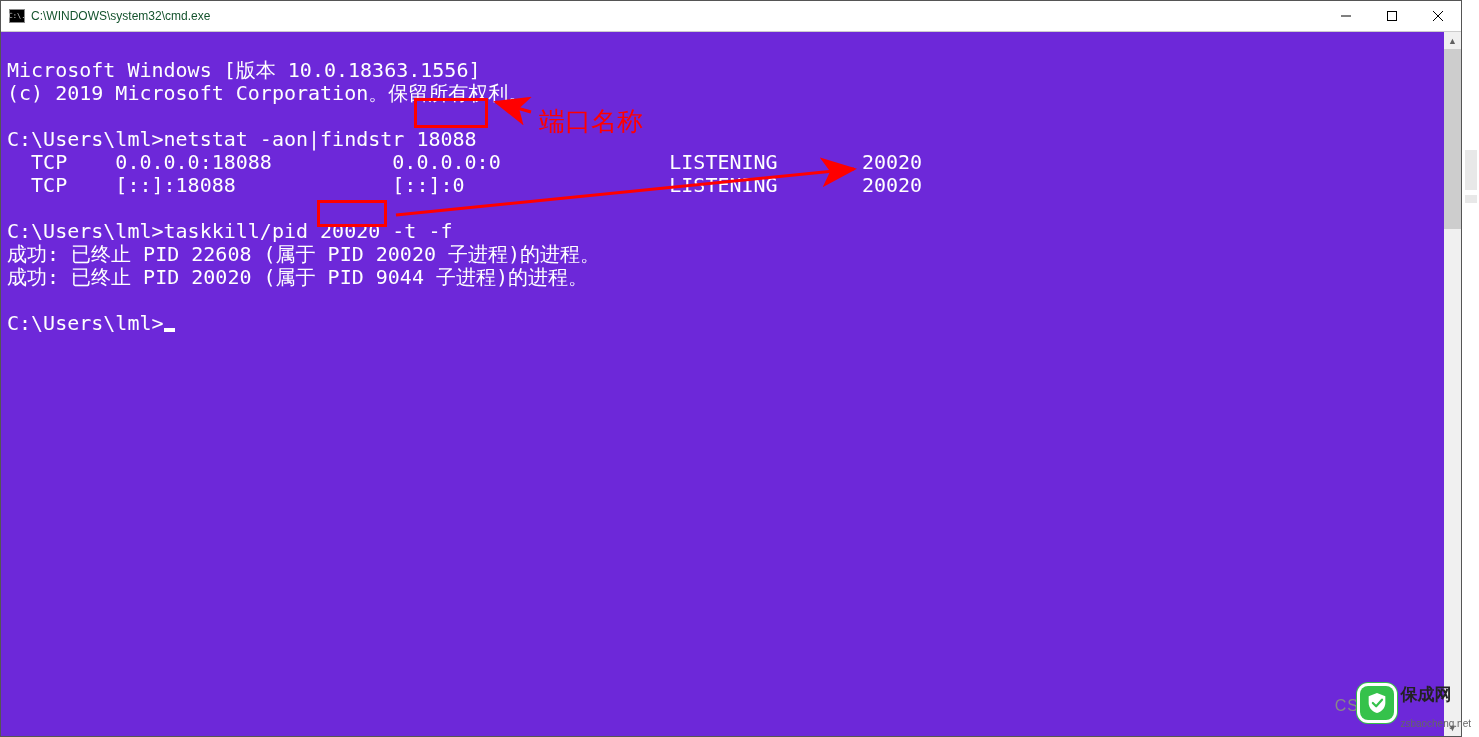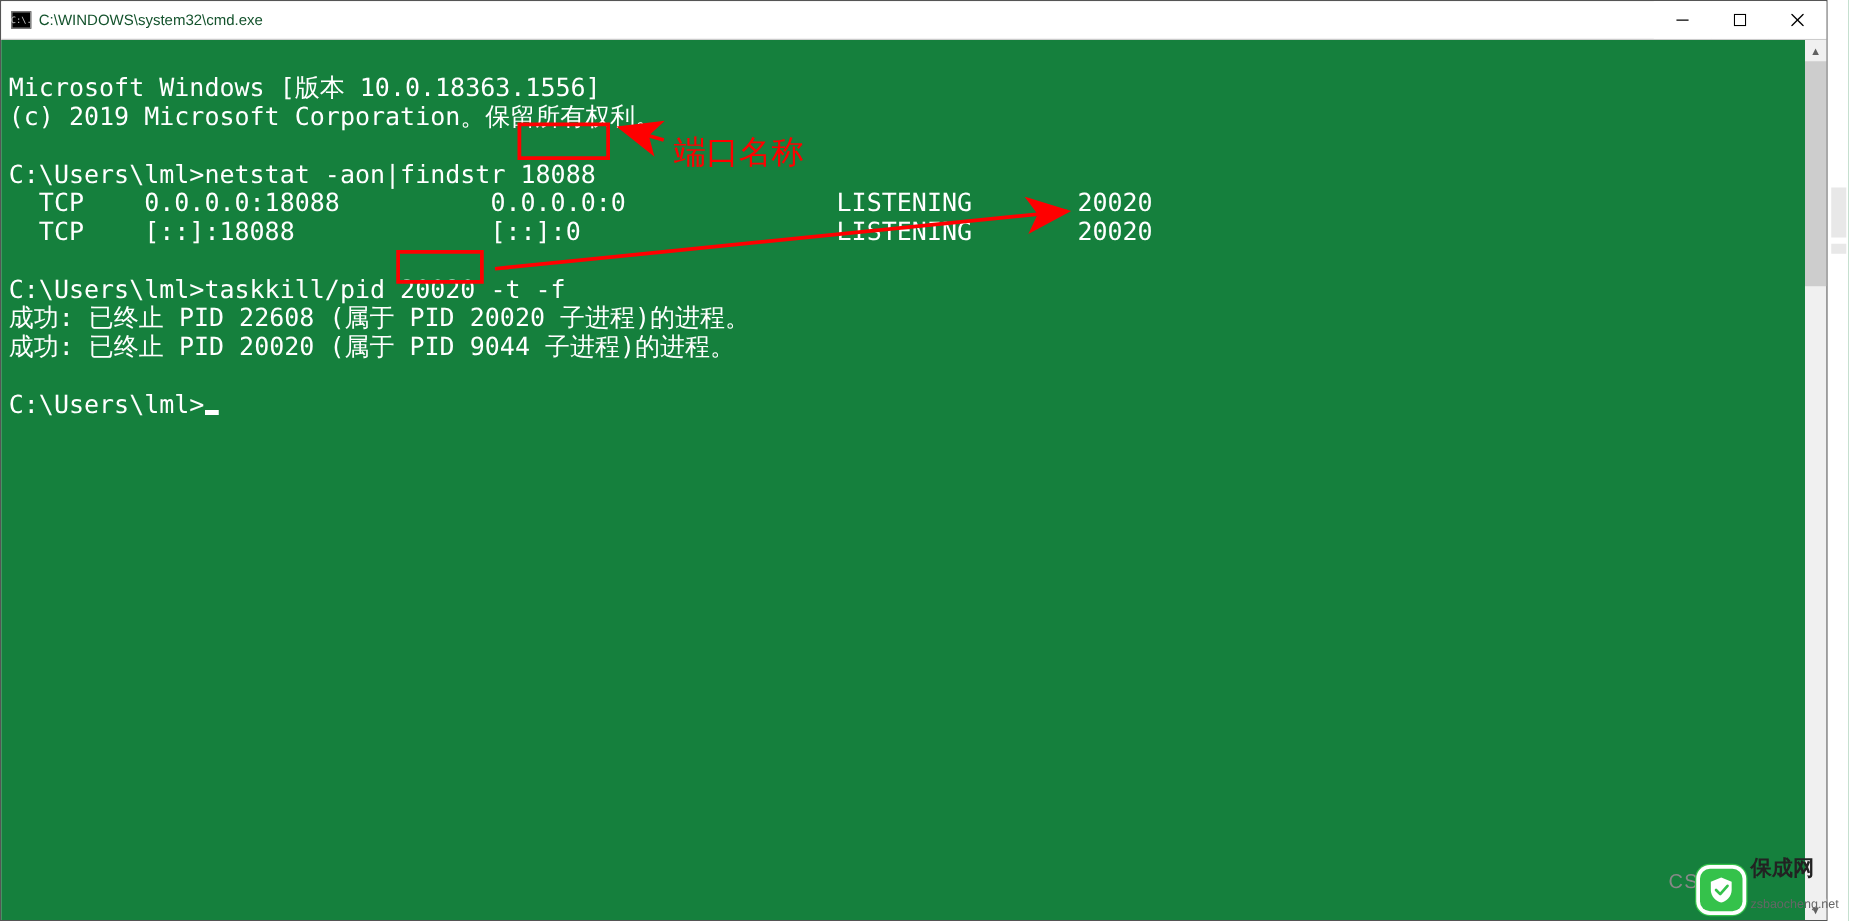--- a/index.html
+++ b/index.html
@@ -9,39 +9,39 @@
 
   .titlebar { height:31px; background:#fff; display:flex; align-items:center; position:relative; border-bottom:1px solid #ccc;}
   .titlebar-icon { width:16px; height:14px; margin-left:8px; margin-right:6px; background:#000; border:1px solid #888; display:flex; align-items:center; justify-content:center; }
   .titlebar-icon span { color:#ccc; font-size:7px; font-family:Consolas,monospace; line-height:1; }
   .titlebar-text { font-size:12px; color:#14532d; }
   .win-controls { position:absolute; right:0; top:0; height:30px; display:flex; }
   .win-btn { width:46px; height:30px; display:flex; align-items:center; justify-content:center; background:#fff; cursor:default; }
   .win-btn svg { width:10px; height:10px; }
 
   .terminal-wrap { position:relative; height:calc(100% - 31px); }
-  .terminal { position:absolute; left:0; top:0; right:17px; bottom:0; background:#15803d; color:#fff; font-family:"NSimSun","SimSun",Consolas,monospace; font-size:20px; line-height:23px; padding:4px 6px; white-space:pre; overflow:hidden; }
+  .terminal { position:absolute; left:0; top:0; right:17px; bottom:0; background:#6d28d9; color:#fff; font-family:"NSimSun","SimSun",Consolas,monospace; font-size:20px; line-height:23px; padding:4px 6px; white-space:pre; overflow:hidden; }
   .scrollbar { position:absolute; right:0; top:0; width:17px; height:100%; background:#f0f0f0; }
   .scroll-thumb { position:absolute; top:17px; left:0; width:17px; height:180px; background:#cdcdcd; }
   .scroll-arrow { position:absolute; left:0; width:17px; height:17px; background:#f0f0f0; display:flex; align-items:center; justify-content:center; color:#606060; font-size:9px; }
   .scroll-arrow.up{ top:0;} .scroll-arrow.down{ bottom:0;}
 
   .term-line { display:block; height:23px; }
   .cursor { display:inline-block; width:11px; height:4px; background:#fff; vertical-align:-2px; }
 
   
   .anno-box { position:absolute; border:3px solid #ff0000; pointer-events:none; }
   .anno-label { position:absolute; color:#ff0000; font-size:26px; font-family:"Microsoft YaHei","SimSun",sans-serif; pointer-events:none; }
   .anno-svg { position:absolute; left:0; top:0; width:100%; height:100%; pointer-events:none; }
 
   
   .side-frag { position:absolute; width:12px; background:#e8e8e8; right:2px; }
 
   
-  .watermark { position:absolute; right:8px; bottom:8px; display:flex; align-items:flex-end; gap:6px;padding-left:24px; }
+  .watermark { position:absolute; right:8px; bottom:8px; display:flex; align-items:flex-start; gap:6px;padding-left:24px; }
   .wm-badge { width:34px; height:34px; background:#35c24b; border-radius:8px; display:flex; align-items:center; justify-content:center; position:relative; box-shadow:0 0 0 3px #fff,0 0 0 4px #35c24b; }
   .wm-badge svg { width:20px; height:22px; }
   .wm-text { display:flex; flex-direction:column; line-height:1; }
   .wm-text .t1 { font-size:17px; font-weight:700; color:#222; font-family:"Microsoft YaHei",sans-serif;}
   .wm-text .t2 { font-size:10px; color:#666; margin-top:16px;}
   .csdn { position:absolute; right:120px; bottom:22px; color:#888; font-size:16px; letter-spacing:1px; font-weight:500;text-align:right;}
 </style>
 </head>
 <body>
 

